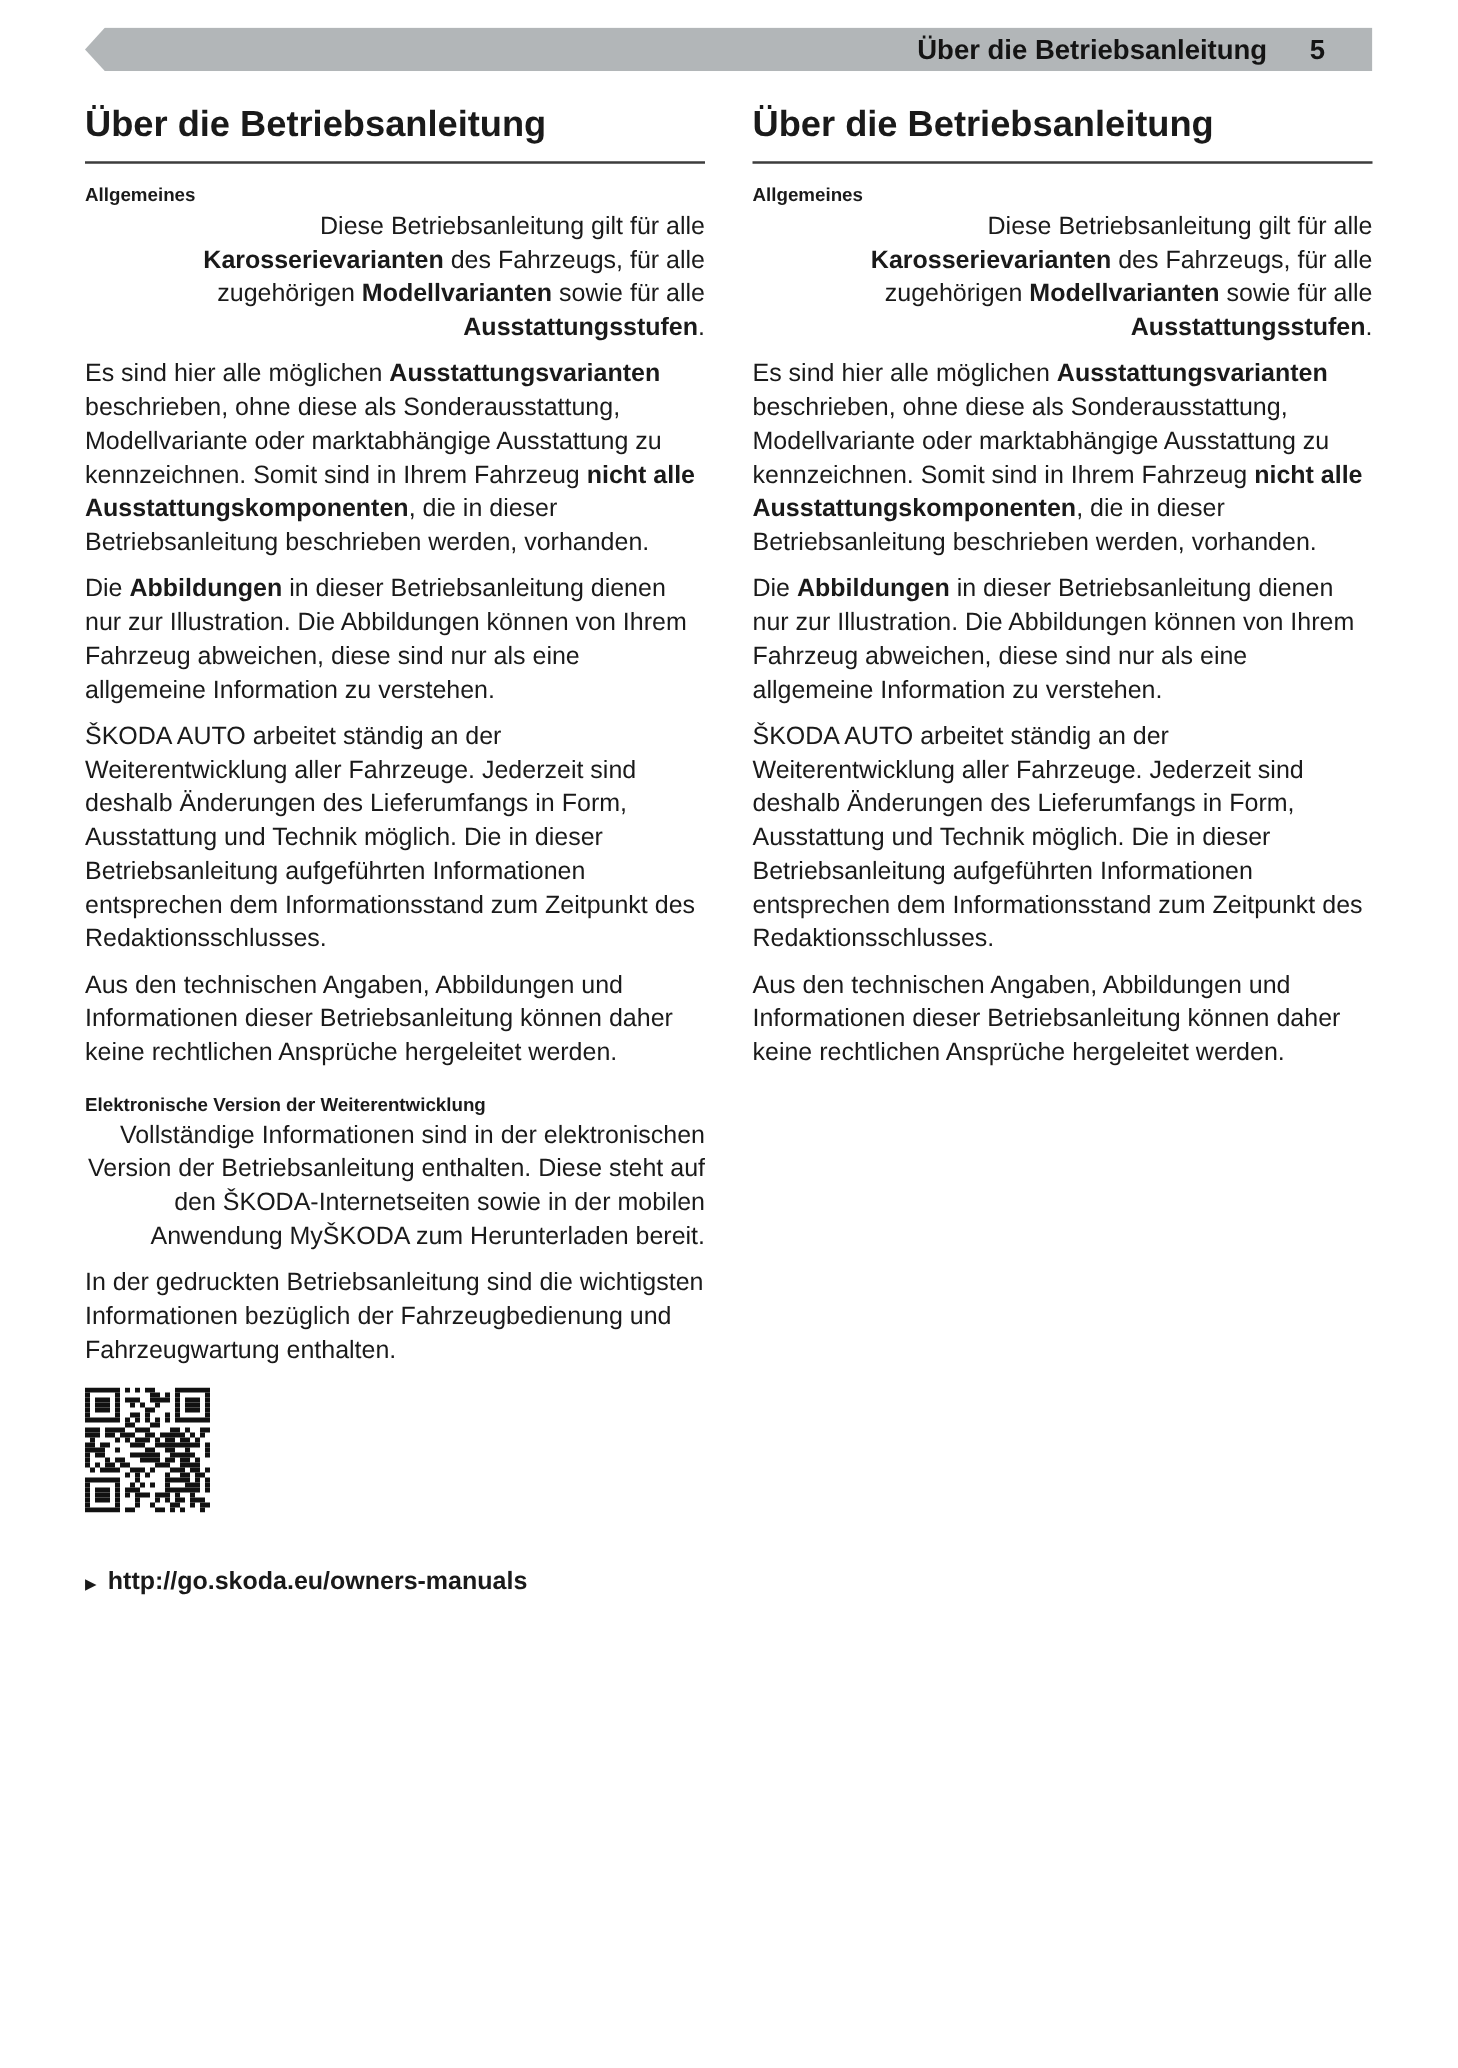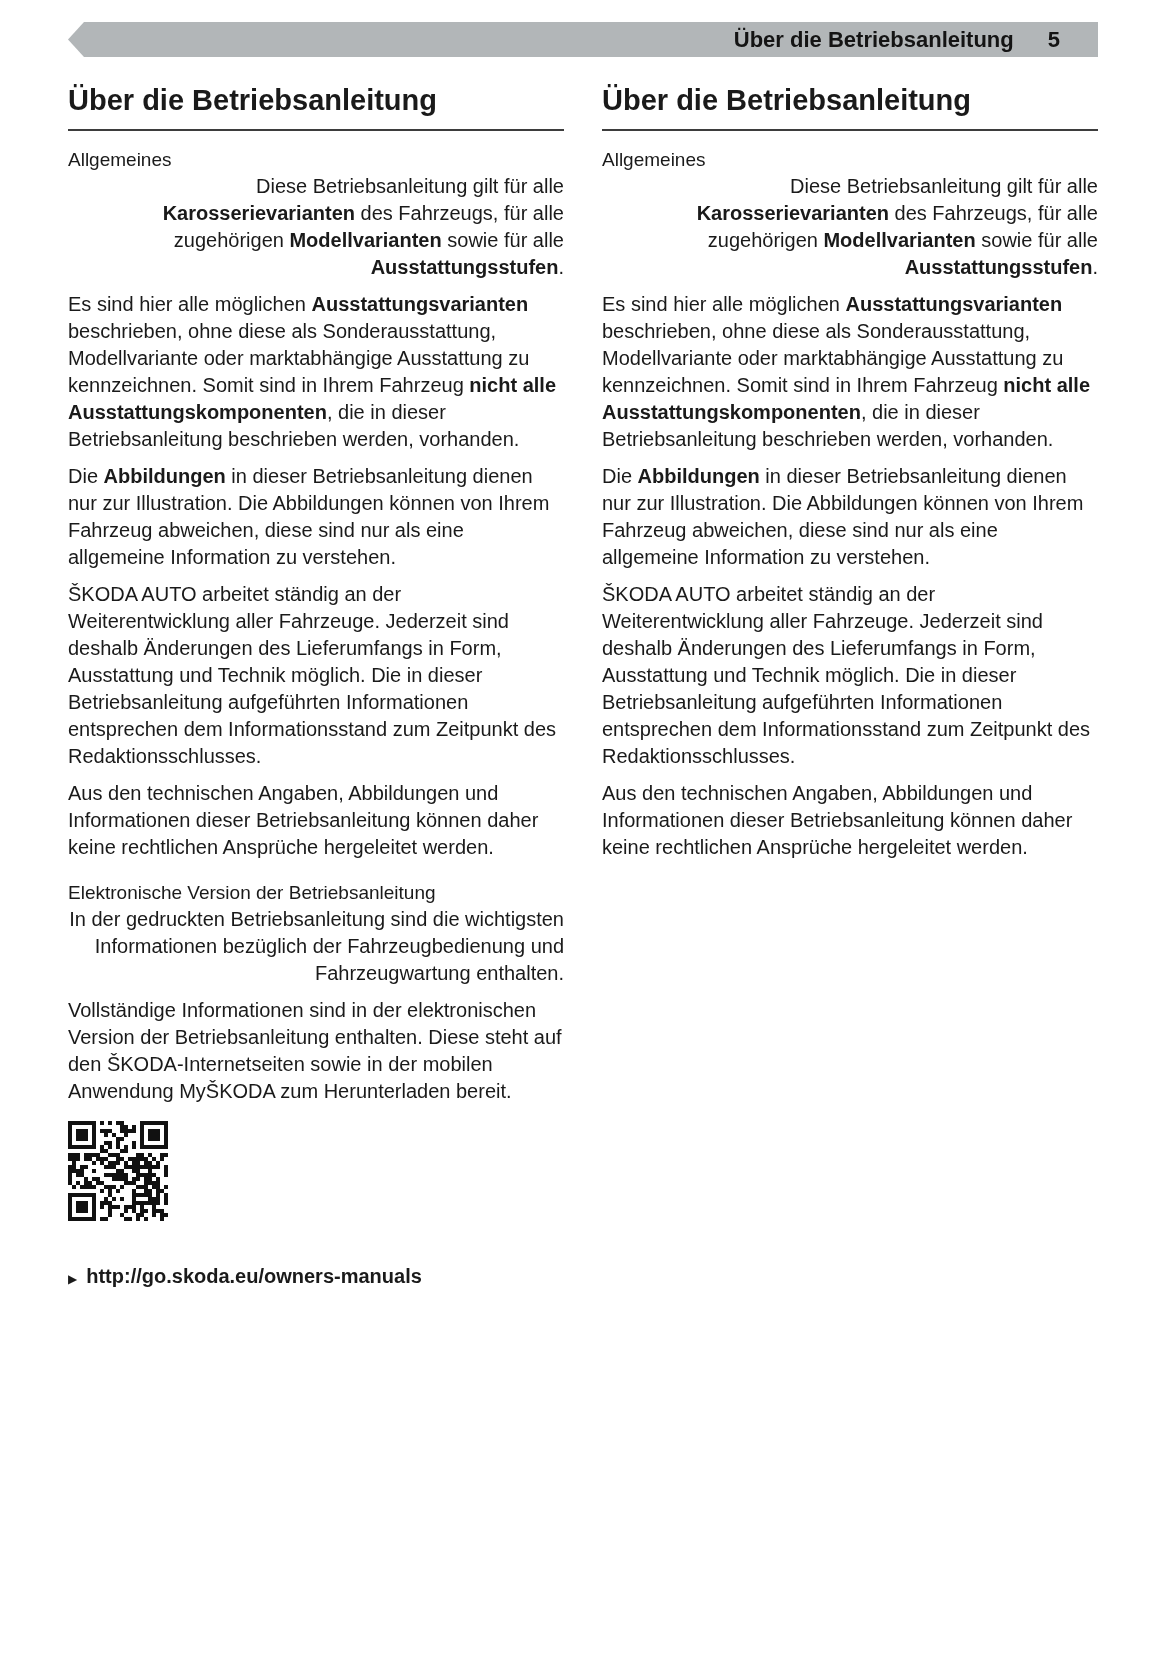--- a/index.html
+++ b/index.html
@@ -20,21 +20,21 @@
     font-weight:bold;font-size:22px;color:#141414;
   }
   .columns{display:flex;gap:38px;margin:27px 68px 0;}
   .col{flex:1;min-width:0;}
   .col-heading{
     margin:0;font-size:29px;line-height:1.15;font-weight:bold;
     padding-bottom:12px;border-bottom:2px solid #3d3d3d;
   }
   .col-body{margin-top:16px;}
   .col-body > :first-child{margin-top:0;}
-  h3.subheading{font-size:19px;line-height:1.35;margin:19px 0 0;font-weight:normal;}
+  h3.subheading{font-size:15px;line-height:1.35;margin:19px 0 0;font-weight:bold;}
   p.body-paragraph{
     font-size:20px;line-height:1.35;margin:10px 0 0;
     hyphens:auto;-webkit-hyphens:auto;
   }
   h3.subheading + p.body-paragraph{margin-top:0;text-align:right;}
   strong{font-weight:bold;}
   .qr{display:block;margin-top:16px;}
   .link-row{display:flex;align-items:baseline;margin-top:44px;font-size:20px;}
   .tri{font-size:12px;margin-right:9px;flex:none;}
   .link{font-weight:bold;color:#1a1a1a;text-decoration:none;text-align:center;}
@@ -55,23 +55,23 @@
   <div class="columns">
     <section class="col">
       <h2 class="col-heading">Über die Betriebsanleitung</h2>
       <div class="col-body">
           <h3 class="subheading">Allgemeines</h3>
           <p class="body-paragraph"><span>Diese Betriebsanleitung gilt für alle </span><strong>Karosserievarianten</strong><span> des Fahrzeugs, für alle zugehörigen </span><strong>Modellvarianten</strong><span> sowie für alle </span><strong>Ausstattungsstufen</strong><span>.</span></p>
           <p class="body-paragraph"><span>Es sind hier alle möglichen </span><strong>Ausstattungsvarianten</strong><span> beschrieben, ohne diese als Sonderausstattung, Modellvariante oder marktabhängige Ausstattung zu kennzeichnen. Somit sind in Ihrem Fahrzeug </span><strong>nicht alle Ausstattungskomponenten</strong><span>, die in dieser Betriebsanleitung beschrieben werden, vorhanden.</span></p>
           <p class="body-paragraph"><span>Die </span><strong>Abbildungen</strong><span> in dieser Betriebsanleitung dienen nur zur Illustration. Die Abbildungen können von Ihrem Fahrzeug abweichen, diese sind nur als eine allgemeine Information zu verstehen.</span></p>
           <p class="body-paragraph"><span>ŠKODA AUTO arbeitet ständig an der Weiterentwicklung aller Fahrzeuge. Jederzeit sind deshalb Änderungen des Lieferumfangs in Form, Ausstattung und Technik möglich. Die in dieser Betriebsanleitung aufgeführten Informationen entsprechen dem Informationsstand zum Zeitpunkt des Redaktionsschlusses.</span></p>
           <p class="body-paragraph"><span>Aus den technischen Angaben, Abbildungen und Informationen dieser Betriebsanleitung können daher keine rechtlichen Ansprüche hergeleitet werden.</span></p>
-          <h3 class="subheading">Elektronische Version der Betriebsanleitung</h3>
+          <h3 class="subheading">Elektronische Version der Weiterentwicklung</h3>
+          <p class="body-paragraph"><span>Vollständige Informationen sind in der elektronischen Version der Betriebsanleitung enthalten. Diese steht auf den ŠKODA-Internetseiten sowie in der mobilen Anwendung MyŠKODA zum Herunterladen bereit.</span></p>
           <p class="body-paragraph"><span>In der gedruckten Betriebsanleitung sind die wichtigsten Informationen bezüglich der Fahrzeugbedienung und Fahrzeugwartung enthalten.</span></p>
-          <p class="body-paragraph"><span>Vollständige Informationen sind in der elektronischen Version der Betriebsanleitung enthalten. Diese steht auf den ŠKODA-Internetseiten sowie in der mobilen Anwendung MyŠKODA zum Herunterladen bereit.</span></p>
           <svg width="100" height="100" class="qr">
             <rect x="0" y="0" width="4" height="4" fill="#111111"></rect>
             <rect x="4" y="0" width="4" height="4" fill="#111111"></rect>
             <rect x="8" y="0" width="4" height="4" fill="#111111"></rect>
             <rect x="12" y="0" width="4" height="4" fill="#111111"></rect>
             <rect x="16" y="0" width="4" height="4" fill="#111111"></rect>
             <rect x="20" y="0" width="4" height="4" fill="#111111"></rect>
             <rect x="24" y="0" width="4" height="4" fill="#111111"></rect>
             <rect x="32" y="0" width="4" height="4" fill="#111111"></rect>
             <rect x="40" y="0" width="4" height="4" fill="#111111"></rect>

